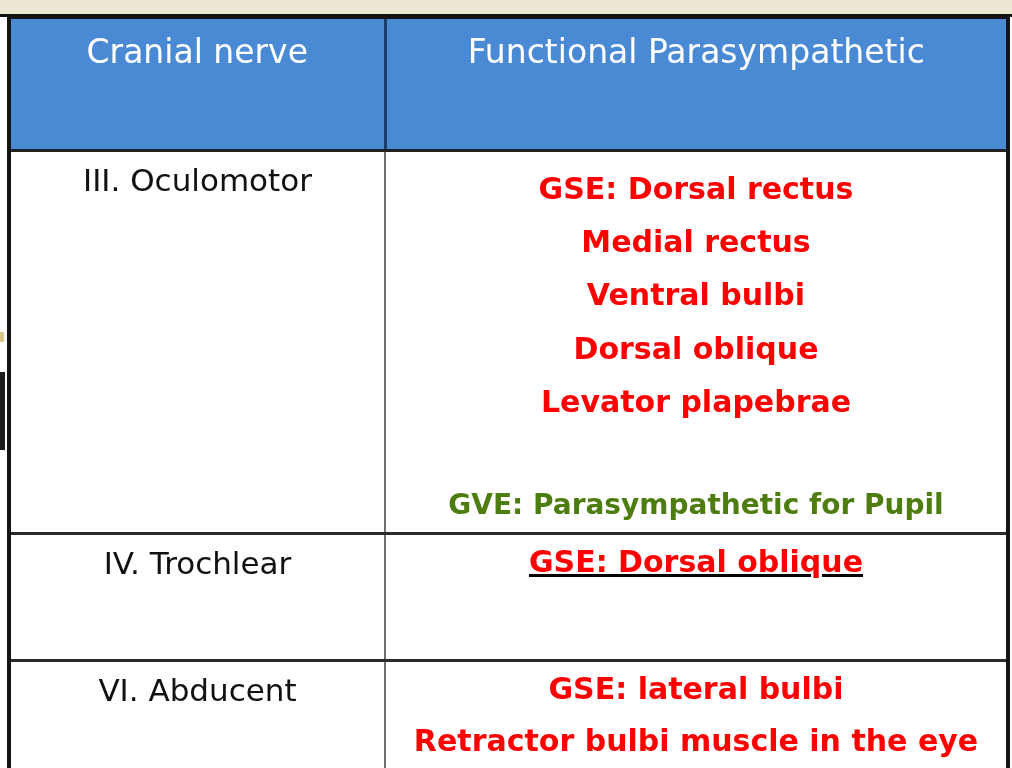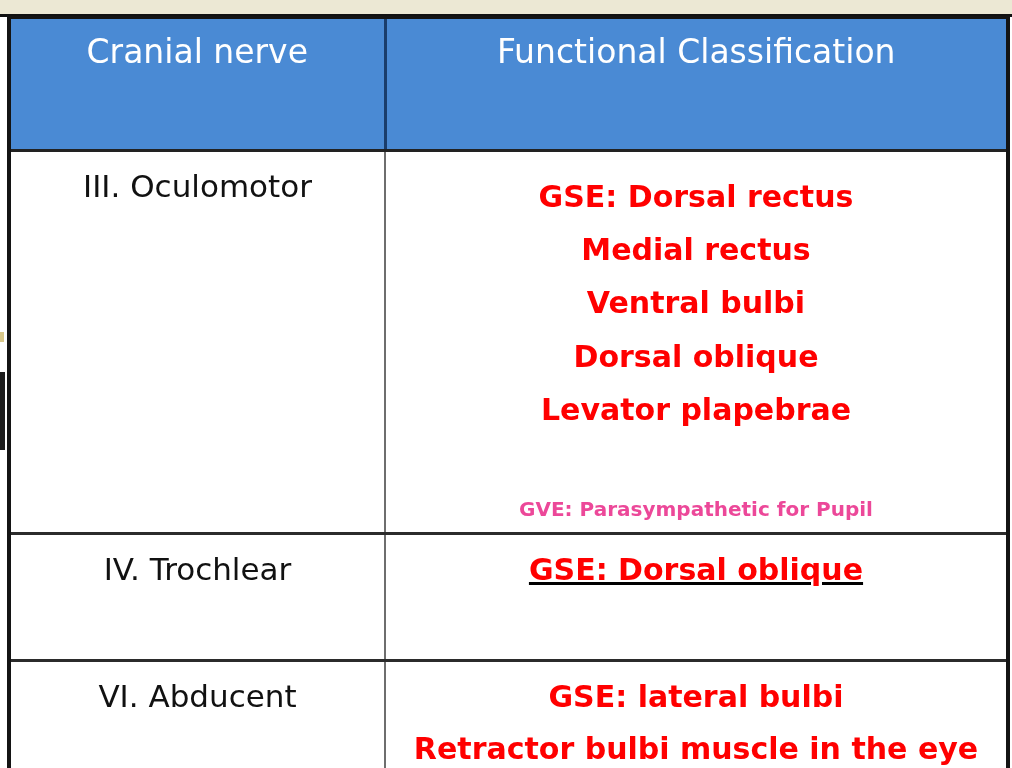--- a/index.html
+++ b/index.html
@@ -112,24 +112,24 @@
     text-align: center;
     background: #ffffff;
     border-bottom: 3px solid #2b2b2b;
     box-sizing: border-box;
   }
   tbody td.c-nerve {
     border-right: 2px solid #6e6e6e;
     font-size: 31px;
     font-weight: 400;
     color: #111111;
-    padding-top: 16px;
+    padding-top: 10px;
   }
   tbody td.c-class {
-    padding-top: 18px;
+    padding-top: 10px;
   }
   tbody tr:last-child td {
     border-bottom: none;
   }
 
   
   tr.row-oculomotor td { height: 383px; }
   tr.row-trochlear  td { height: 127px; }
   tr.row-abducent   td { height: 132px; }
 
@@ -137,23 +137,23 @@
     color: #ff0000;
     font-weight: bold;
     font-size: 30px;
     line-height: 1.78;
     white-space: nowrap;
   }
   .red-line.tight {
     line-height: 1.15;
   }
   .black-line {
-    color: #ec4899;
+    color: #4d7c0f;
     font-weight: bold;
-    font-size: 20px;
+    font-size: 28px;
     line-height: 1.1;
     white-space: nowrap;
     text-align: center;
   }
   .spacer-gap {
     height: 62px;
   }
   .pad-top-sm { padding-top: 6px; text-decoration: underline; }
   .pad-top-xs { padding-top: 4px; }
 </style>
@@ -172,21 +172,21 @@
 
   <div class="table-wrap">
     <table class="cn-table">
       <colgroup>
         <col class="col-nerve">
         <col class="col-class">
       </colgroup>
       <thead>
         <tr>
           <th class="th-nerve">Cranial nerve</th>
-          <th class="th-class">Functional Classification</th>
+          <th class="th-class">Functional Parasympathetic</th>
         </tr>
       </thead>
       <tbody>
 
         <tr class="row-oculomotor">
           <td class="c-nerve">III. Oculomotor</td>
           <td class="c-class">
             <div class="red-line">GSE: Dorsal rectus</div>
             <div class="red-line">Medial rectus</div>
             <div class="red-line">Ventral bulbi</div>

